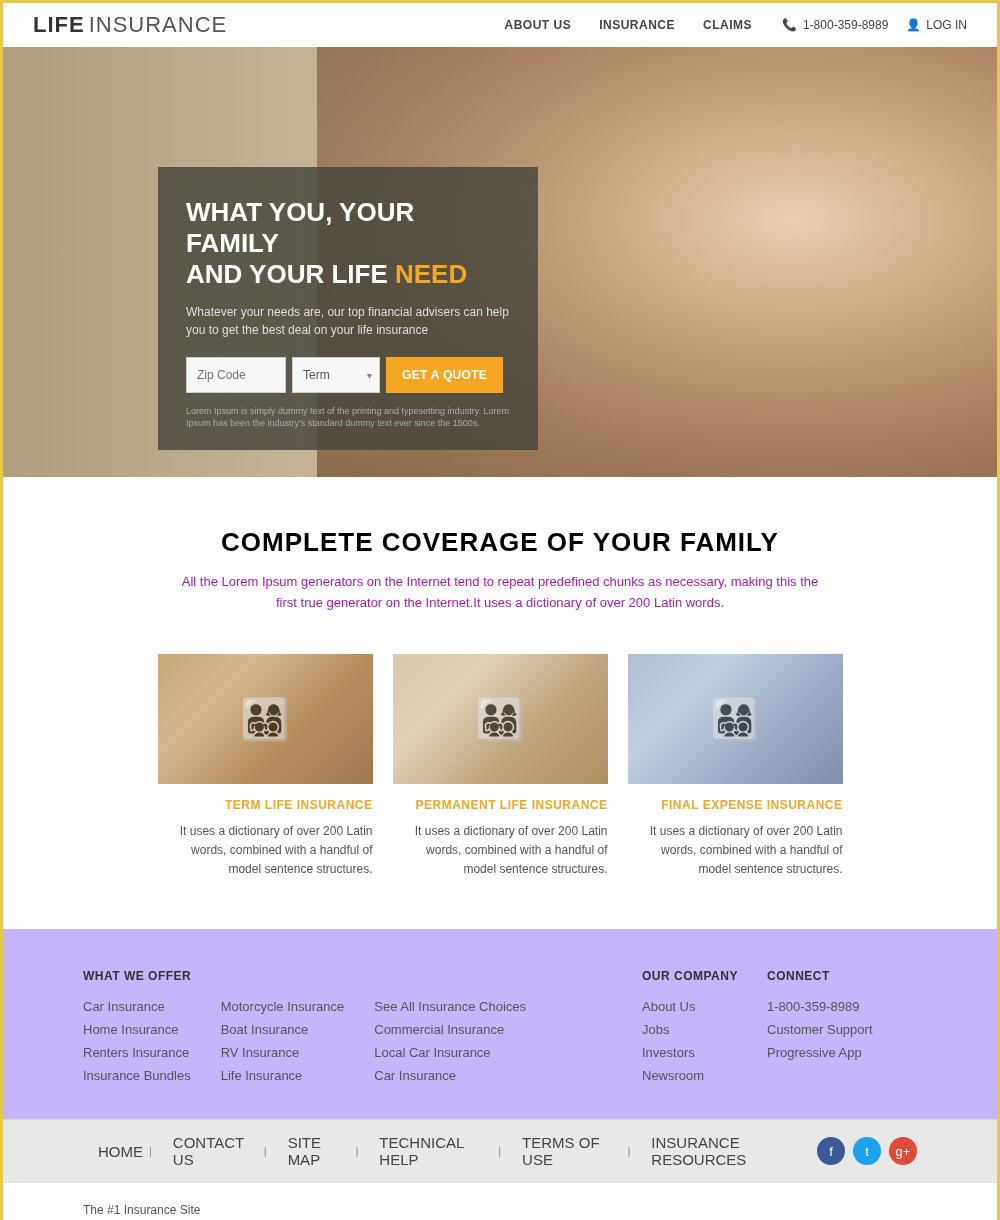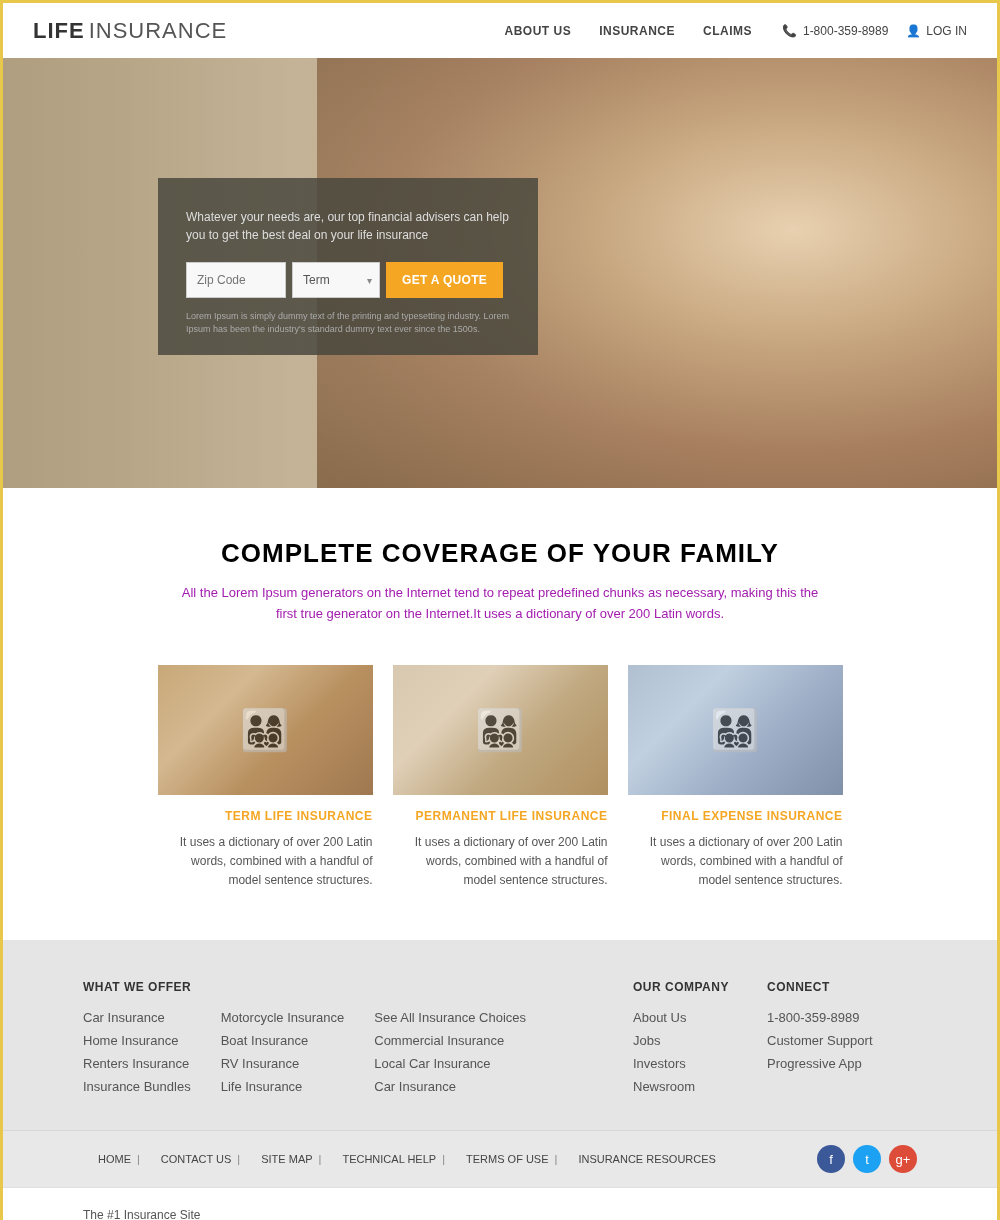--- a/index.html
+++ b/index.html
@@ -4,21 +4,21 @@
   <style>
     * { margin: 0; padding: 0; box-sizing: border-box; }
     body { font-family: Arial, sans-serif; width: 1000px; background: #fff; border: 3px solid #e8c84a; }
 
     
     .header {
       background: rgba(255,255,255,0.95);
       display: flex;
       align-items: center;
       padding: 0 30px;
-      height: 55px;
+      height: 44px;
       position: relative;
       z-index: 10;
       border-radius: 25px;
     }
     .logo {
       display: flex;
       align-items: baseline;
       gap: 4px;
       font-size: 22px;
       font-weight: 900;
@@ -108,42 +108,42 @@
     .card-img::after {
       content: '👨‍👩‍👧‍👦';
       position: absolute; top: 50%; left: 50%; transform: translate(-50%, -50%);
       font-size: 40px; opacity: 0.6;
     }
     .card-title { font-size: 12px; font-weight: 700; color: #f5a623; text-transform: uppercase; margin-bottom: 10px; letter-spacing: 0.5px; }
     .card-text { font-size: 12px; color: #555; line-height: 1.6; }
 
     
     .footer-top {
-      background: #e5e5e5;
+      background: #c4b5fd;
       padding: 40px 80px 30px;
       display: flex;
-      gap: 14px;
+      gap: 5px;
     }
     .footer-col { flex: 1; }
     .footer-col-title { font-size: 12px; font-weight: 700; color: #333; margin-bottom: 14px; text-transform: uppercase; letter-spacing: 0.5px; }
     .footer-links { list-style: none; }
     .footer-links li { margin-bottom: 5px; }
     .footer-links a { font-size: 13px; color: #555; text-decoration: none; }
 
     
     .footer-bottom {
       background: #e8e8e8;
       padding: 14px 80px;
       display: flex;
       align-items: center;
       justify-content: space-between;
       border-top: 1px solid #d8d8d8;
     }
     .footer-bottom-links { display: flex; align-items: center; gap: 0; font-size: 11px; color: #444; }
-    .footer-bottom-links a { color: #444; text-decoration: none; font-size: 11px; padding-left: 15px; }
+    .footer-bottom-links a { color: #444; text-decoration: none; font-size: 15px; padding-left: 15px; }
     .footer-bottom-links span { margin: 0 6px; color: #888; }
     .social-icons { display: flex; gap: 8px; }
     .social-icon {
       width: 28px; height: 28px; border-radius: 50%;
       display: flex; align-items: center; justify-content: center;
       font-size: 13px; color: white; cursor: pointer;
     }
     .social-fb { background: #3b5998; }
     .social-tw { background: #1da1f2; }
     .social-gp { background: #dd4b39; }
@@ -178,20 +178,24 @@
       <span>👤</span>
       <span>LOG IN</span>
     </div>
   </div>
 </header>
 
 <section class="hero">
   <div class="hero-bg-family"></div>
   <div class="hero-overlay"></div>
   <div class="hero-box">
+    <h1 class="hero-title">
+      <span>WHAT YOU, YOUR FAMILY</span><br>
+      <span>AND YOUR LIFE </span><span class="hero-title-need">NEED</span>
+    </h1>
     <p class="hero-subtitle">Whatever your needs are, our top financial advisers can help you to get the best deal on your life insurance</p>
     <div class="hero-form">
       <input class="hero-input hero-input-zip" type="text" placeholder="Zip Code" style="">
       <div class="hero-select-wrap">
         <select class="hero-select">
           <option>Term</option>
           <option>10 years</option>
           <option>20 years</option>
           <option>30 years</option>
         </select>

